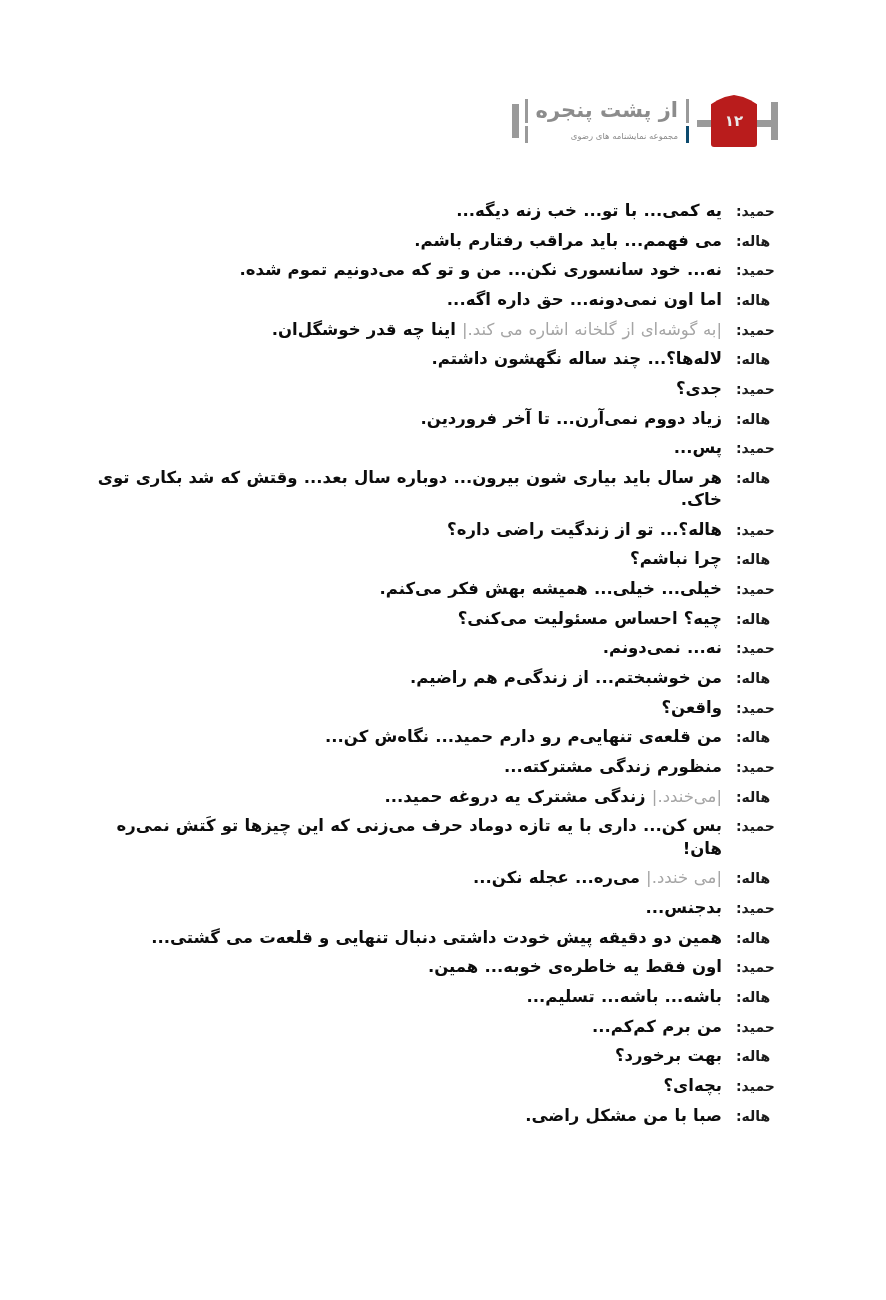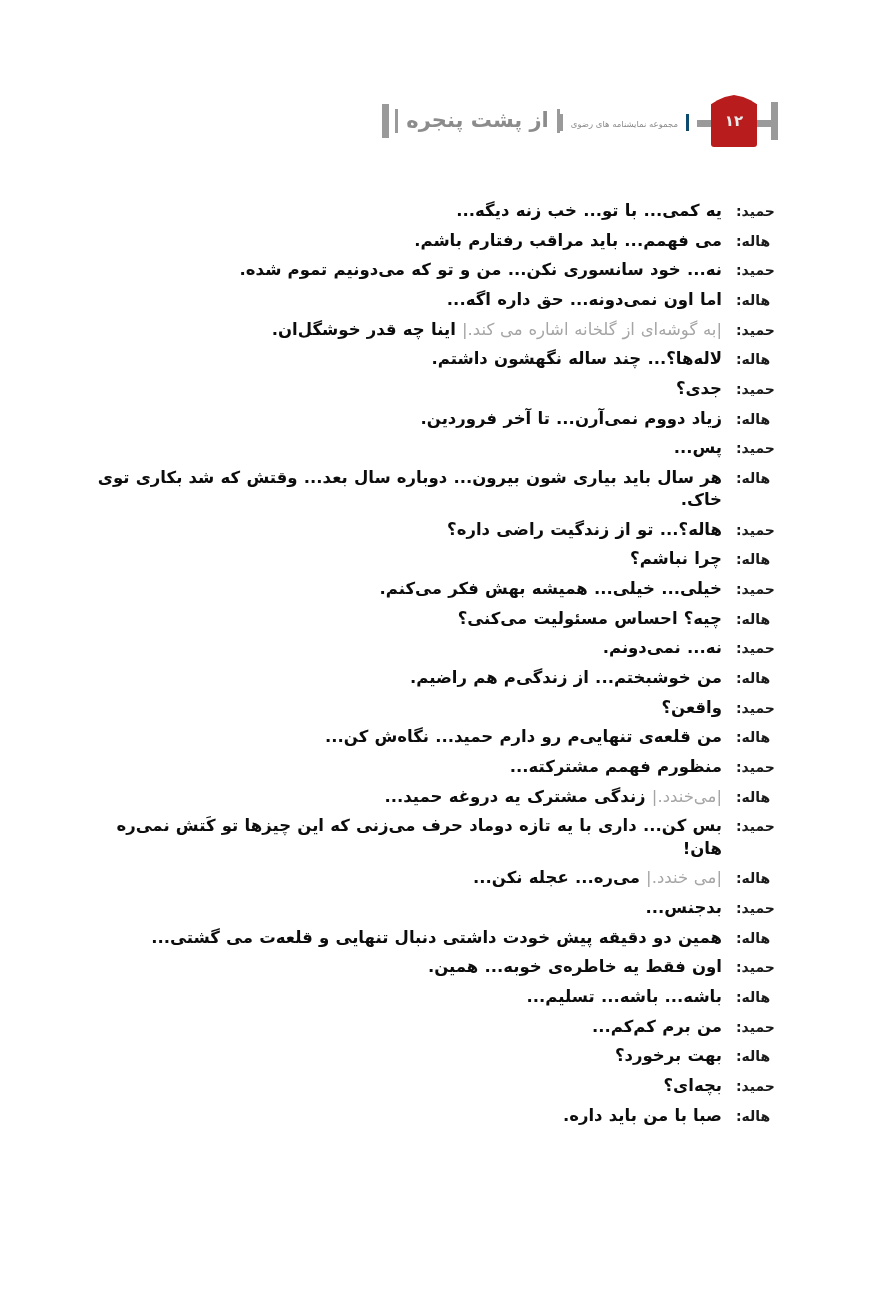--- a/index.html
+++ b/index.html
@@ -42,22 +42,21 @@
   
   .rule-bar {
     width: 7px;
     height: 34px;
     background: #9a9a9a;
     flex: 0 0 auto;
   }
 
   .logo-block {
     display: flex;
-    flex-direction: row;
-    align-items: center;
+    flex-direction: column;
     justify-content: center;
     padding: 0 6px;
   }
   .logo-title {
     font-family: "DejaVu Sans", "Liberation Sans", sans-serif;
     font-size: 21px;
     font-weight: 700;
     color: #8c8c8c;
     letter-spacing: -0.5px;
     line-height: 1.1;
@@ -267,21 +266,21 @@
     <div class="line">
       <div class="speaker">حمید:</div>
       <div class="speech"><span>واقعن؟</span></div>
     </div>
     <div class="line">
       <div class="speaker">هاله:</div>
       <div class="speech"><span>من قلعه‌ی تنهایی‌م رو دارم حمید... نگاه‌ش کن...</span></div>
     </div>
     <div class="line">
       <div class="speaker">حمید:</div>
-      <div class="speech"><span>منظورم فهمم مشترکته...</span></div>
+      <div class="speech"><span>منظورم زندگی مشترکته...</span></div>
     </div>
     <div class="line">
       <div class="speaker">هاله:</div>
       <div class="speech"><span class="stage">|می‌خندد.|</span> <span>زندگی مشترک یه دروغه حمید...</span></div>
     </div>
     <div class="line">
       <div class="speaker">حمید:</div>
       <div class="speech"><span>بس کن... داری با یه تازه دوماد حرف می‌زنی که این چیزها تو کَتش نمی‌ره هان!</span></div>
     </div>
     <div class="line">
@@ -311,15 +310,15 @@
     <div class="line">
       <div class="speaker">هاله:</div>
       <div class="speech"><span>بهت برخورد؟</span></div>
     </div>
     <div class="line">
       <div class="speaker">حمید:</div>
       <div class="speech"><span>بچه‌ای؟</span></div>
     </div>
     <div class="line">
       <div class="speaker">هاله:</div>
-      <div class="speech"><span>صبا با من باید داره.</span></div>
+      <div class="speech"><span>صبا با من مشکل راضی.</span></div>
     </div>
   </div>
 
 </body></html>

